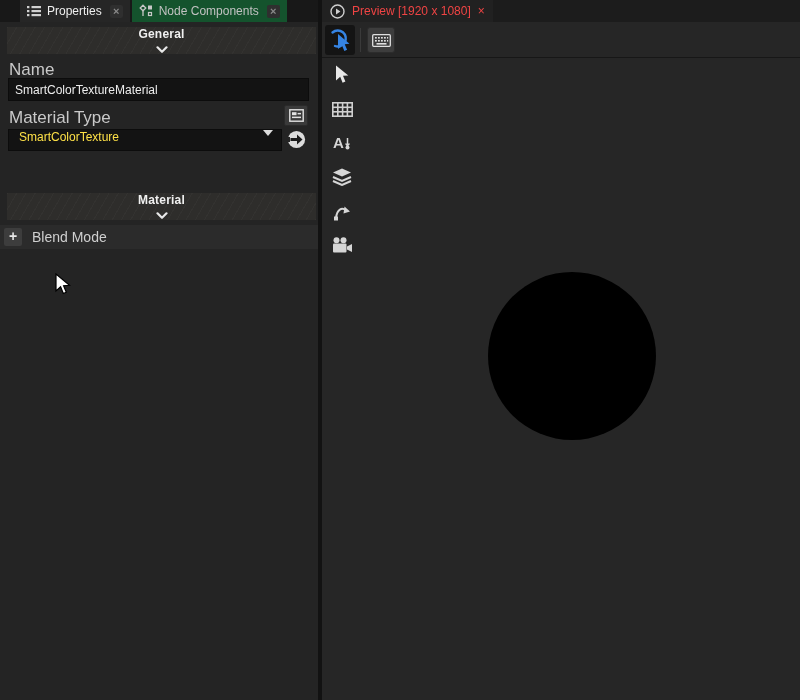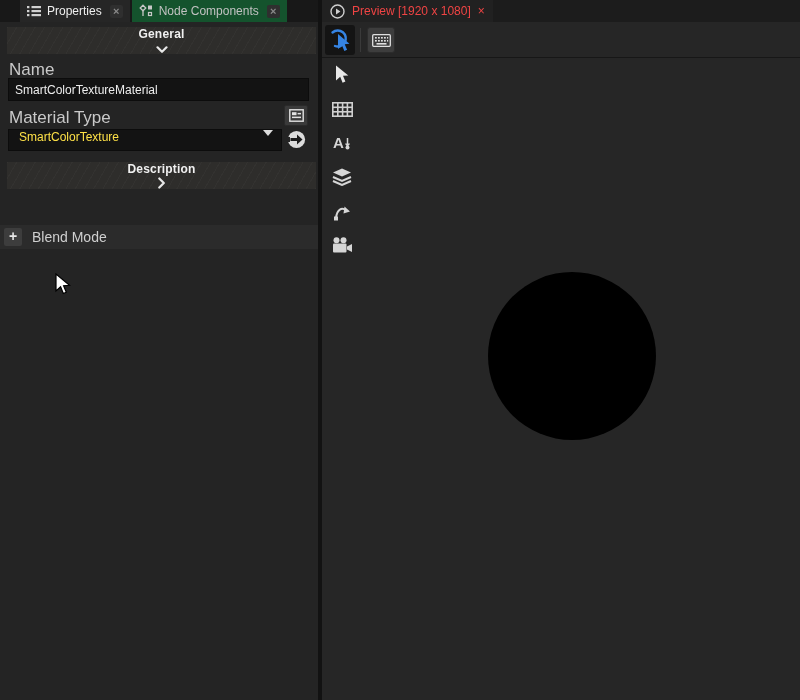--- a/index.html
+++ b/index.html
@@ -149,27 +149,27 @@
     </svg>
   </div>
   <div class="revert-button">
     <svg width="19" height="19" viewBox="0 0 19 19">
       <circle cx="9.5" cy="9.5" r="8.6" fill="#dcdcdc"></circle>
       <path d="M3.5 8 L10 8 L10 4.5 L15.5 9.5 L10 14.5 L10 11 L3.5 11 Z" fill="#1c1c1c"></path>
       <rect x="0" y="7" width="3" height="5" fill="#242424"></rect>
     </svg>
   </div>
 
-  <div class="section-header" style="top:162px;">
-    <span>Description</span>
-    <svg width="8" height="12" viewBox="0 0 8 12">
-      <path d="M1.3 1.5 L5.8 6 L1.3 10.5" fill="none" stroke="#e8e8e8" stroke-width="2.2" stroke-linecap="round" stroke-linejoin="round"></path>
-    </svg>
-  </div>
-
+
+  <div class="section-header" style="top:193px;">
+    <span>Material</span>
+    <svg width="12" height="8" viewBox="0 0 12 8">
+      <path d="M1.5 1.3 L6 5.8 L10.5 1.3" fill="none" stroke="#e8e8e8" stroke-width="2.2" stroke-linecap="round" stroke-linejoin="round"></path>
+    </svg>
+  </div>
 
   <div class="blend-row">
     <div class="plus-button">+</div>
     <span class="blend-label">Blend Mode</span>
   </div>
 
   <svg class="mouse-cursor" width="16" height="23" viewBox="0 0 16 23">
     <path d="M1 1 L1 18 L5.6 13.8 L8.3 20.5 L11.3 19.2 L8.6 12.7 L14.5 12.3 Z" fill="#ffffff" stroke="#000000" stroke-width="1.2"></path>
   </svg>
 </div>

